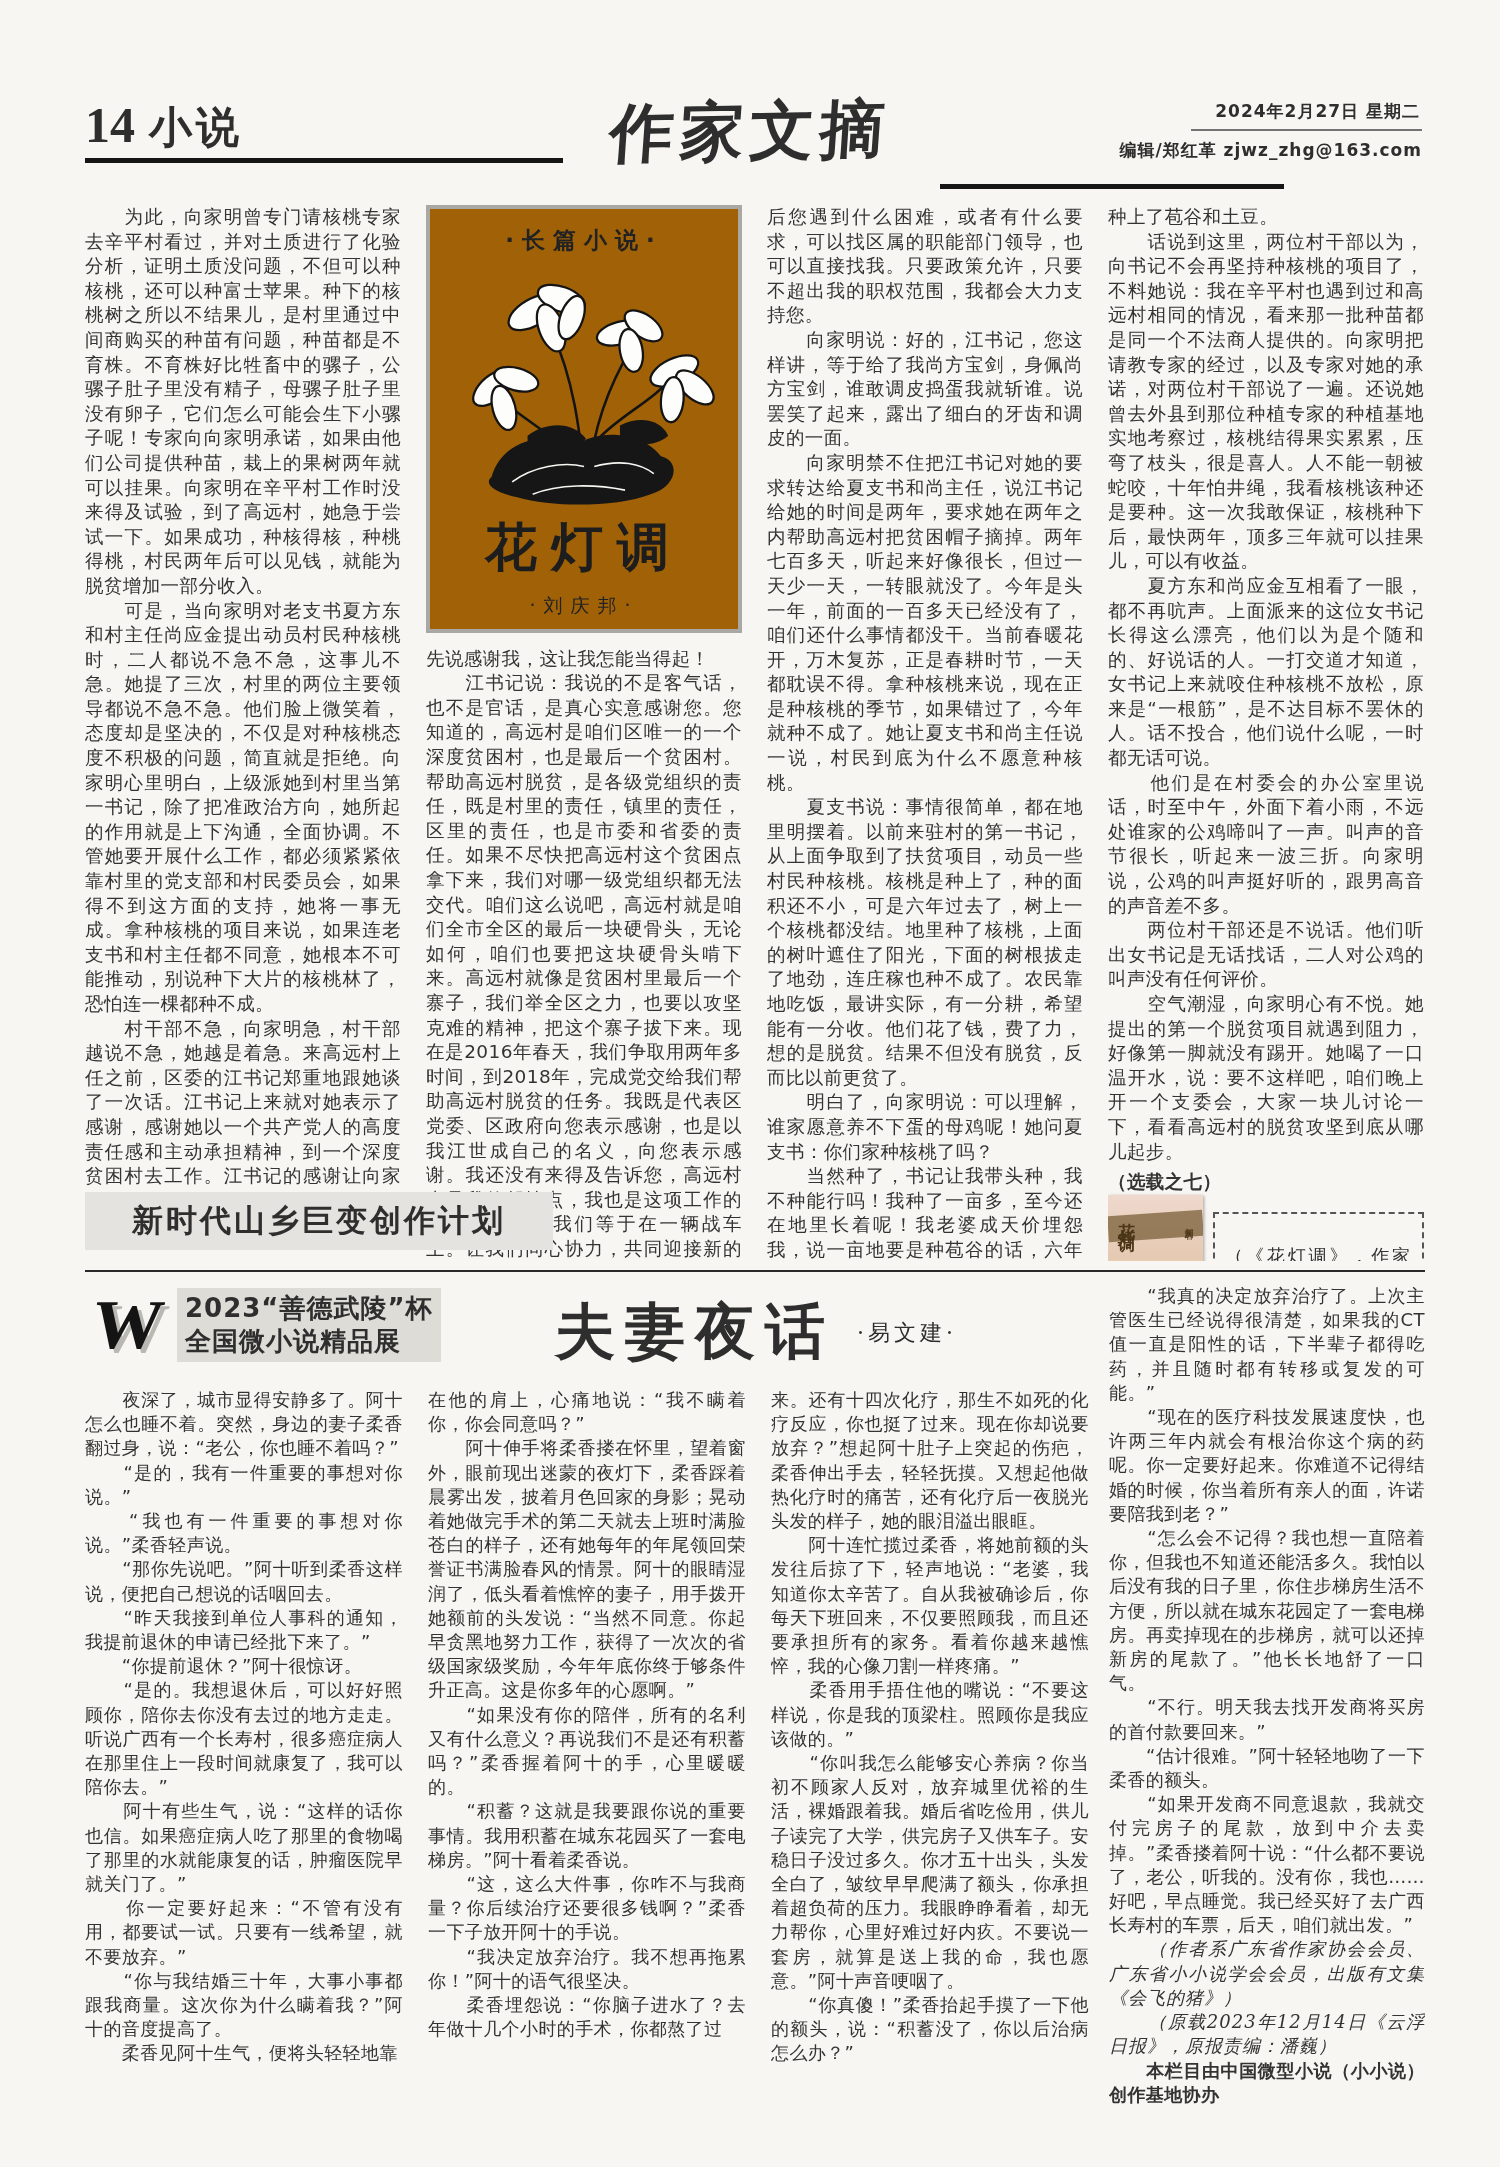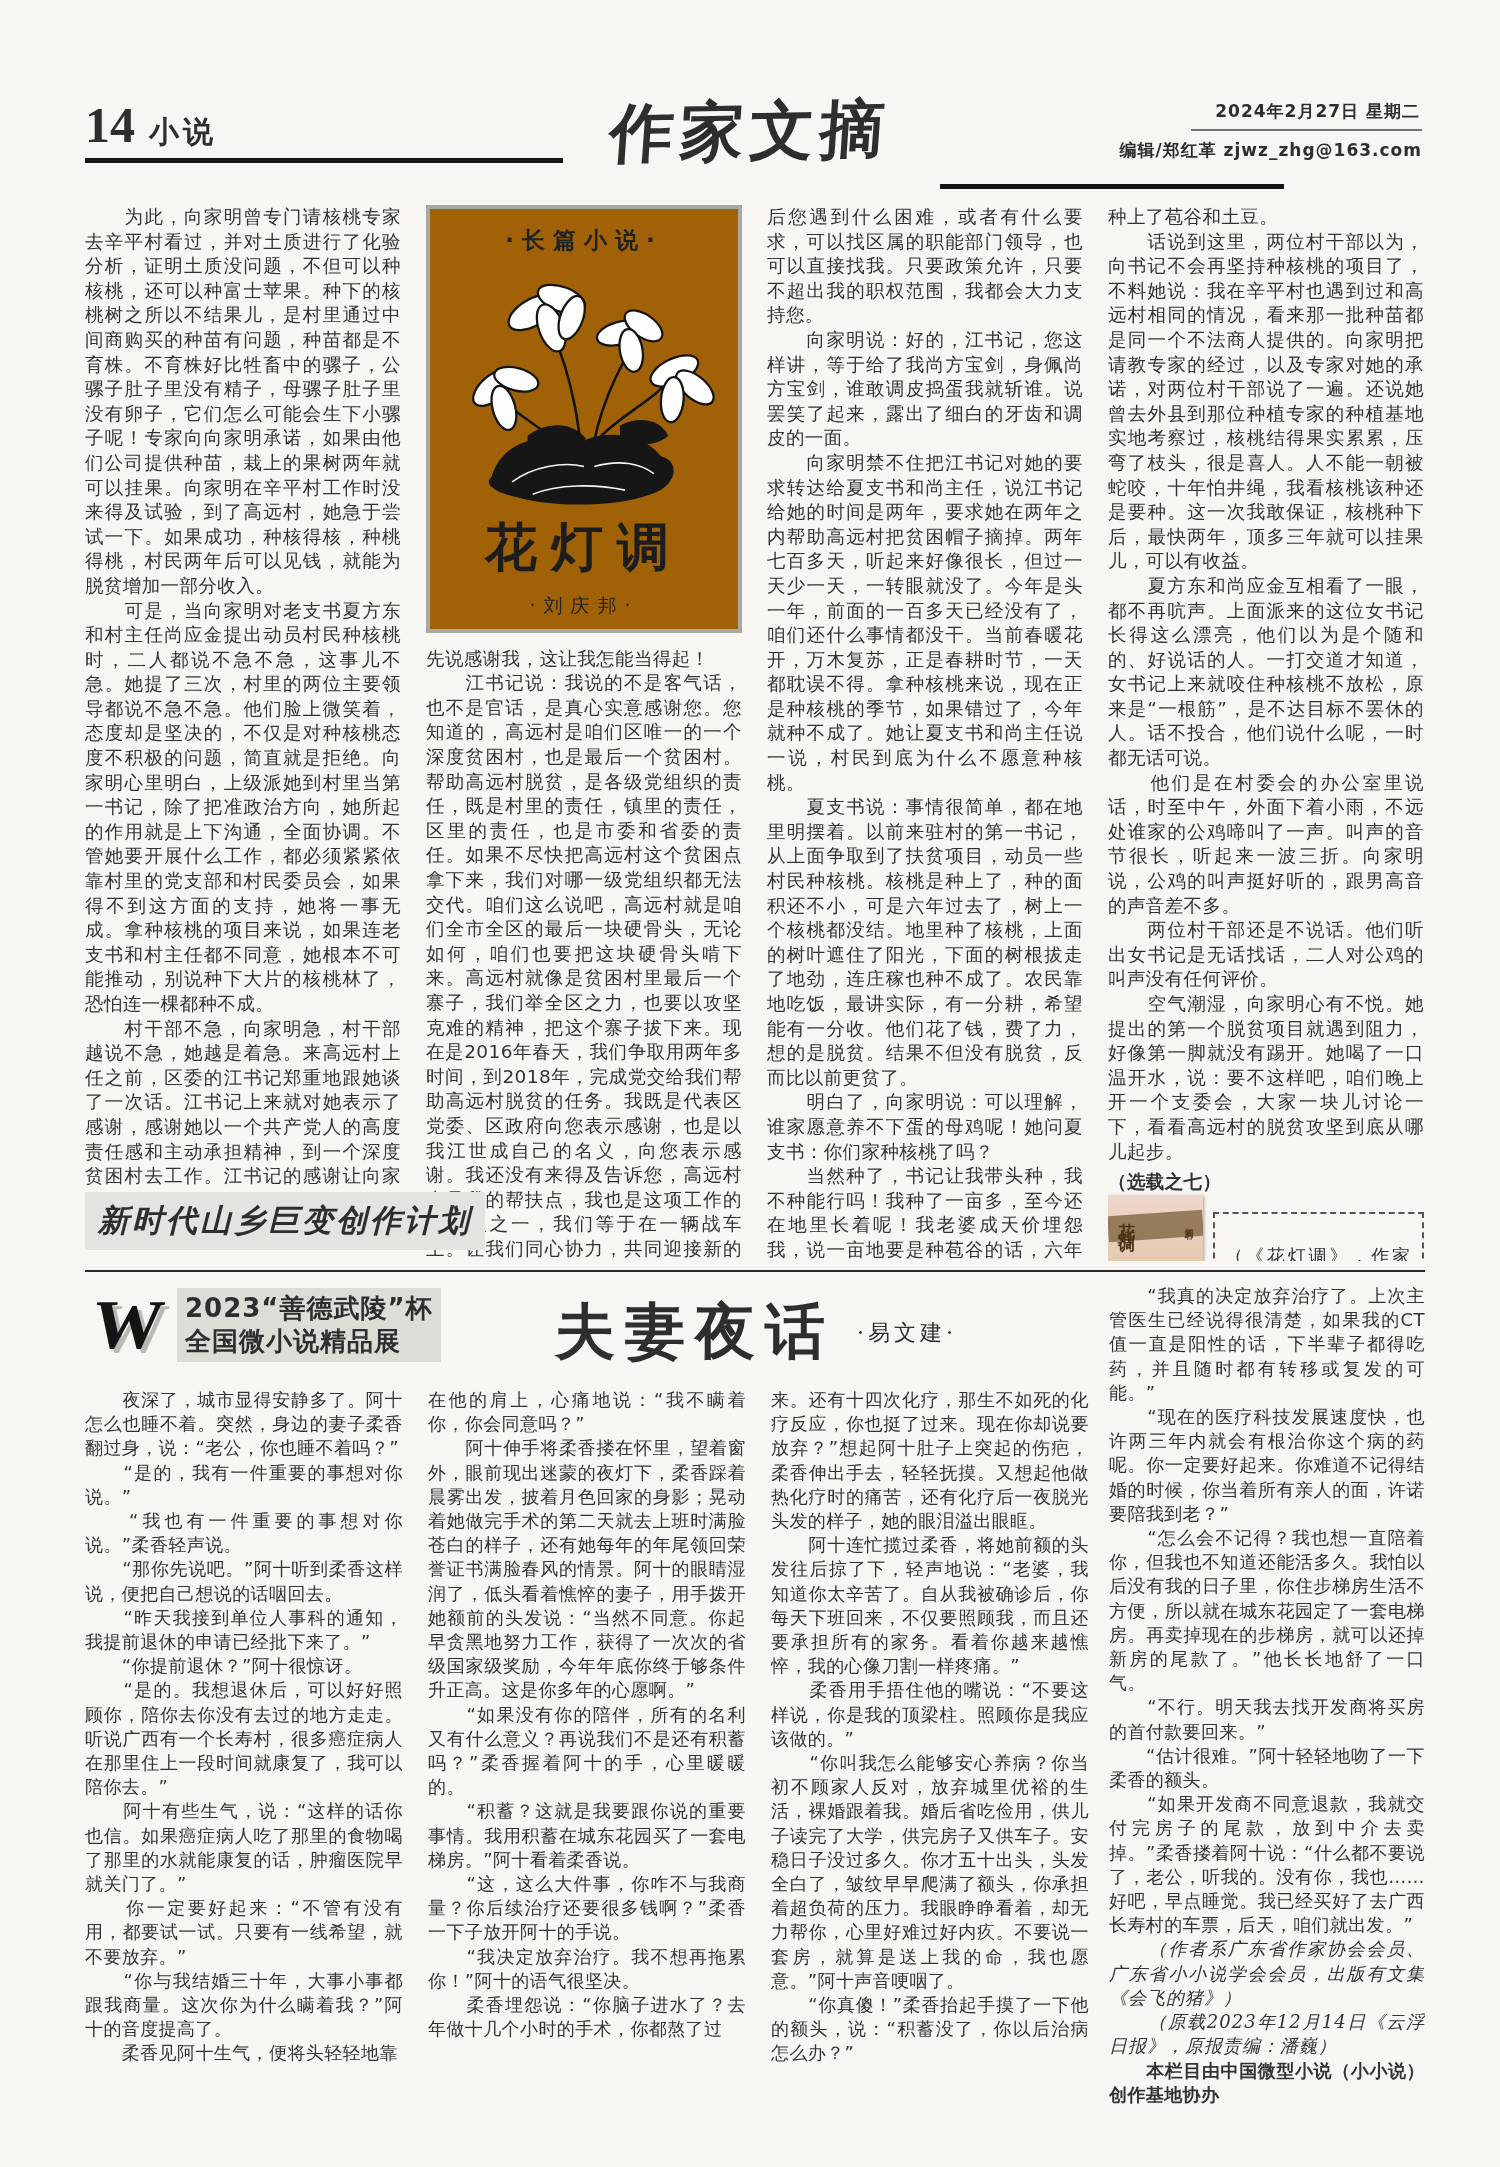--- a/index.html
+++ b/index.html
@@ -1,21 +1,21 @@
 <!DOCTYPE html>
 <html><head>
 <meta charset="utf-8">
 <style>
   html,body{margin:0;padding:0;background:#d8d8d4;}
   .page{position:relative;width:1500px;height:2167px;margin:0 auto;background:#f7f6f2;
         font-family:"DejaVu Sans","Liberation Sans",sans-serif;color:#2e2e2e;overflow:hidden;}
   
   .hdr-left{position:absolute;left:85px;top:96px;display:flex;align-items:baseline;gap:14px;}
   .page-num{font-family:"Liberation Serif","DejaVu Serif",serif;font-size:50px;font-weight:700;}
-  .section-label{font-size:30px;font-weight:900;letter-spacing:4px;}
+  .section-label{font-size:43px;font-weight:900;letter-spacing:4px;}
   .hdr-rule-left{position:absolute;left:85px;top:158px;width:478px;height:5px;background:#161616;}
   .masthead{position:absolute;left:570px;top:88px;width:360px;text-align:center;
             font-size:64px;font-weight:900;letter-spacing:6px;transform:skewX(-5deg) rotate(-1deg);
             font-family:"DejaVu Serif","Liberation Serif",serif;}
   .hdr-right{position:absolute;right:78px;top:100px;text-align:right;font-size:17px;}
   .issue-date{display:inline-block;border-bottom:2px solid #737373;padding:0 2px 6px 24px;letter-spacing:1px;font-weight:600;}
   .editor-line{margin-top:8px;letter-spacing:1px;font-weight:600;}
   .hdr-rule-right{position:absolute;left:940px;top:184px;width:344px;height:5px;background:#161616;}
   
   .top-article{position:absolute;left:85px;top:205px;width:1340px;height:1060px;display:flex;gap:25px;}
@@ -25,23 +25,23 @@
   .col-novel-1{height:985px;}
   .col-novel-2,.col-novel-3,.col-novel-4{height:1056px;}
   
   .novel-box{border:4px solid #a9a8a4;background:#a16207;margin-bottom:14px;height:436px;
              box-sizing:border-box;padding:16px 0 10px;display:flex;flex-direction:column;align-items:center;}
   .genre-label{font-size:23px;letter-spacing:8px;font-weight:600;color:#222;}
   .flower{flex:1;width:100%;}
   .novel-title{font-size:52px;font-weight:900;letter-spacing:14px;color:#1d1d1d;}
   .novel-author{font-size:19px;letter-spacing:8px;margin-top:10px;color:#222;}
   
-  .campaign-banner{position:absolute;left:85px;top:1192px;width:400px;height:58px;background:#e4e3df;
+  .campaign-banner{position:absolute;left:85px;top:1192px;width:468px;height:58px;background:#e4e3df;
                    display:flex;align-items:center;justify-content:center;font-size:31px;font-weight:900;
-                   font-style:italic;letter-spacing:3px;font-family:"DejaVu Serif","Liberation Serif",serif;}
+                   letter-spacing:3px;font-family:"DejaVu Serif","Liberation Serif",serif;}
   .series-note{text-align:right;padding-right:10px;font-weight:700;margin-top:6px !important;}
   .book-row{margin-top:auto;display:flex;gap:10px;align-items:flex-end;}
   .book-cover{position:relative;width:95px;height:165px;flex:0 0 95px;
               background:linear-gradient(180deg,#efd9cd 0%,#e5c9b2 38%,#f0e4ae 52%,#b3905c 72%,#6f5530 100%);
               box-shadow:1px 1px 3px rgba(0,0,0,0.35);overflow:hidden;}
   .book-cover .streak{position:absolute;left:0;top:18px;width:100%;height:26px;background:#7a5f38;opacity:.75;
                       transform:rotate(-4deg);}
   .cover-title{position:absolute;left:8px;top:14px;writing-mode:vertical-rl;font-size:17px;font-weight:900;
                color:#4a3517;letter-spacing:6px;font-family:"DejaVu Serif",serif;}
   .cover-author{position:absolute;right:8px;top:26px;writing-mode:vertical-rl;font-size:9px;color:#4a3517;}

